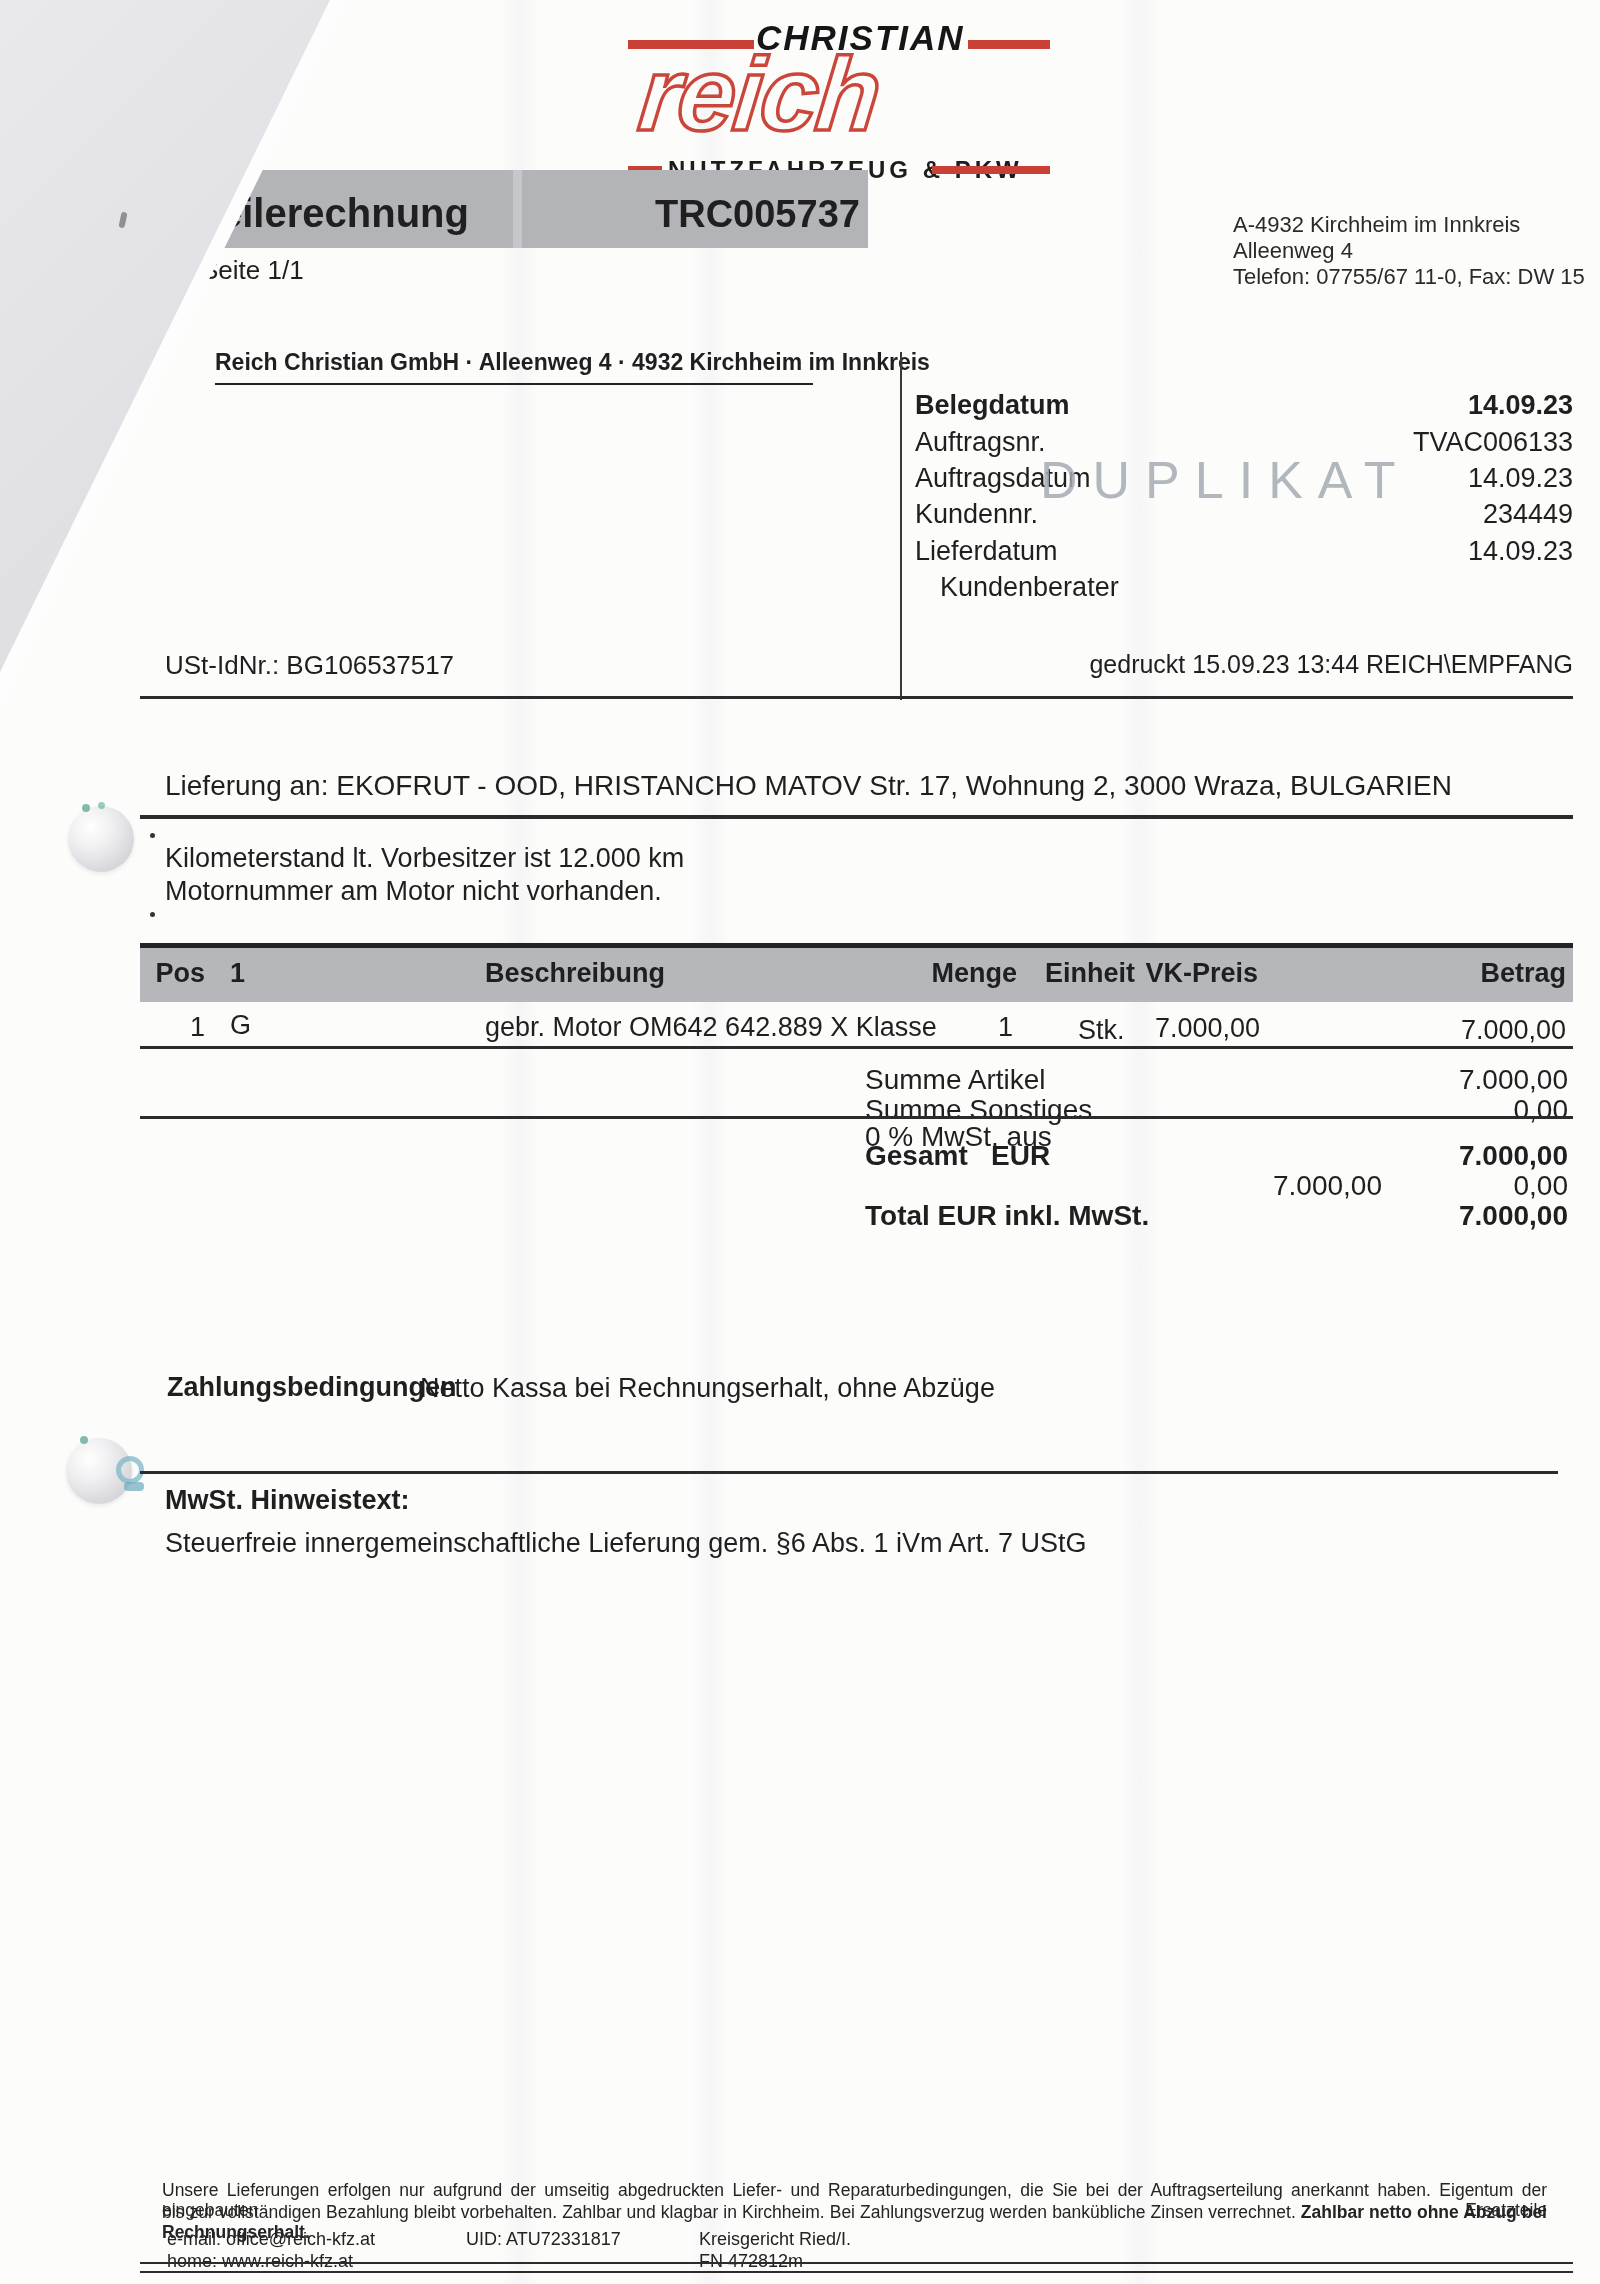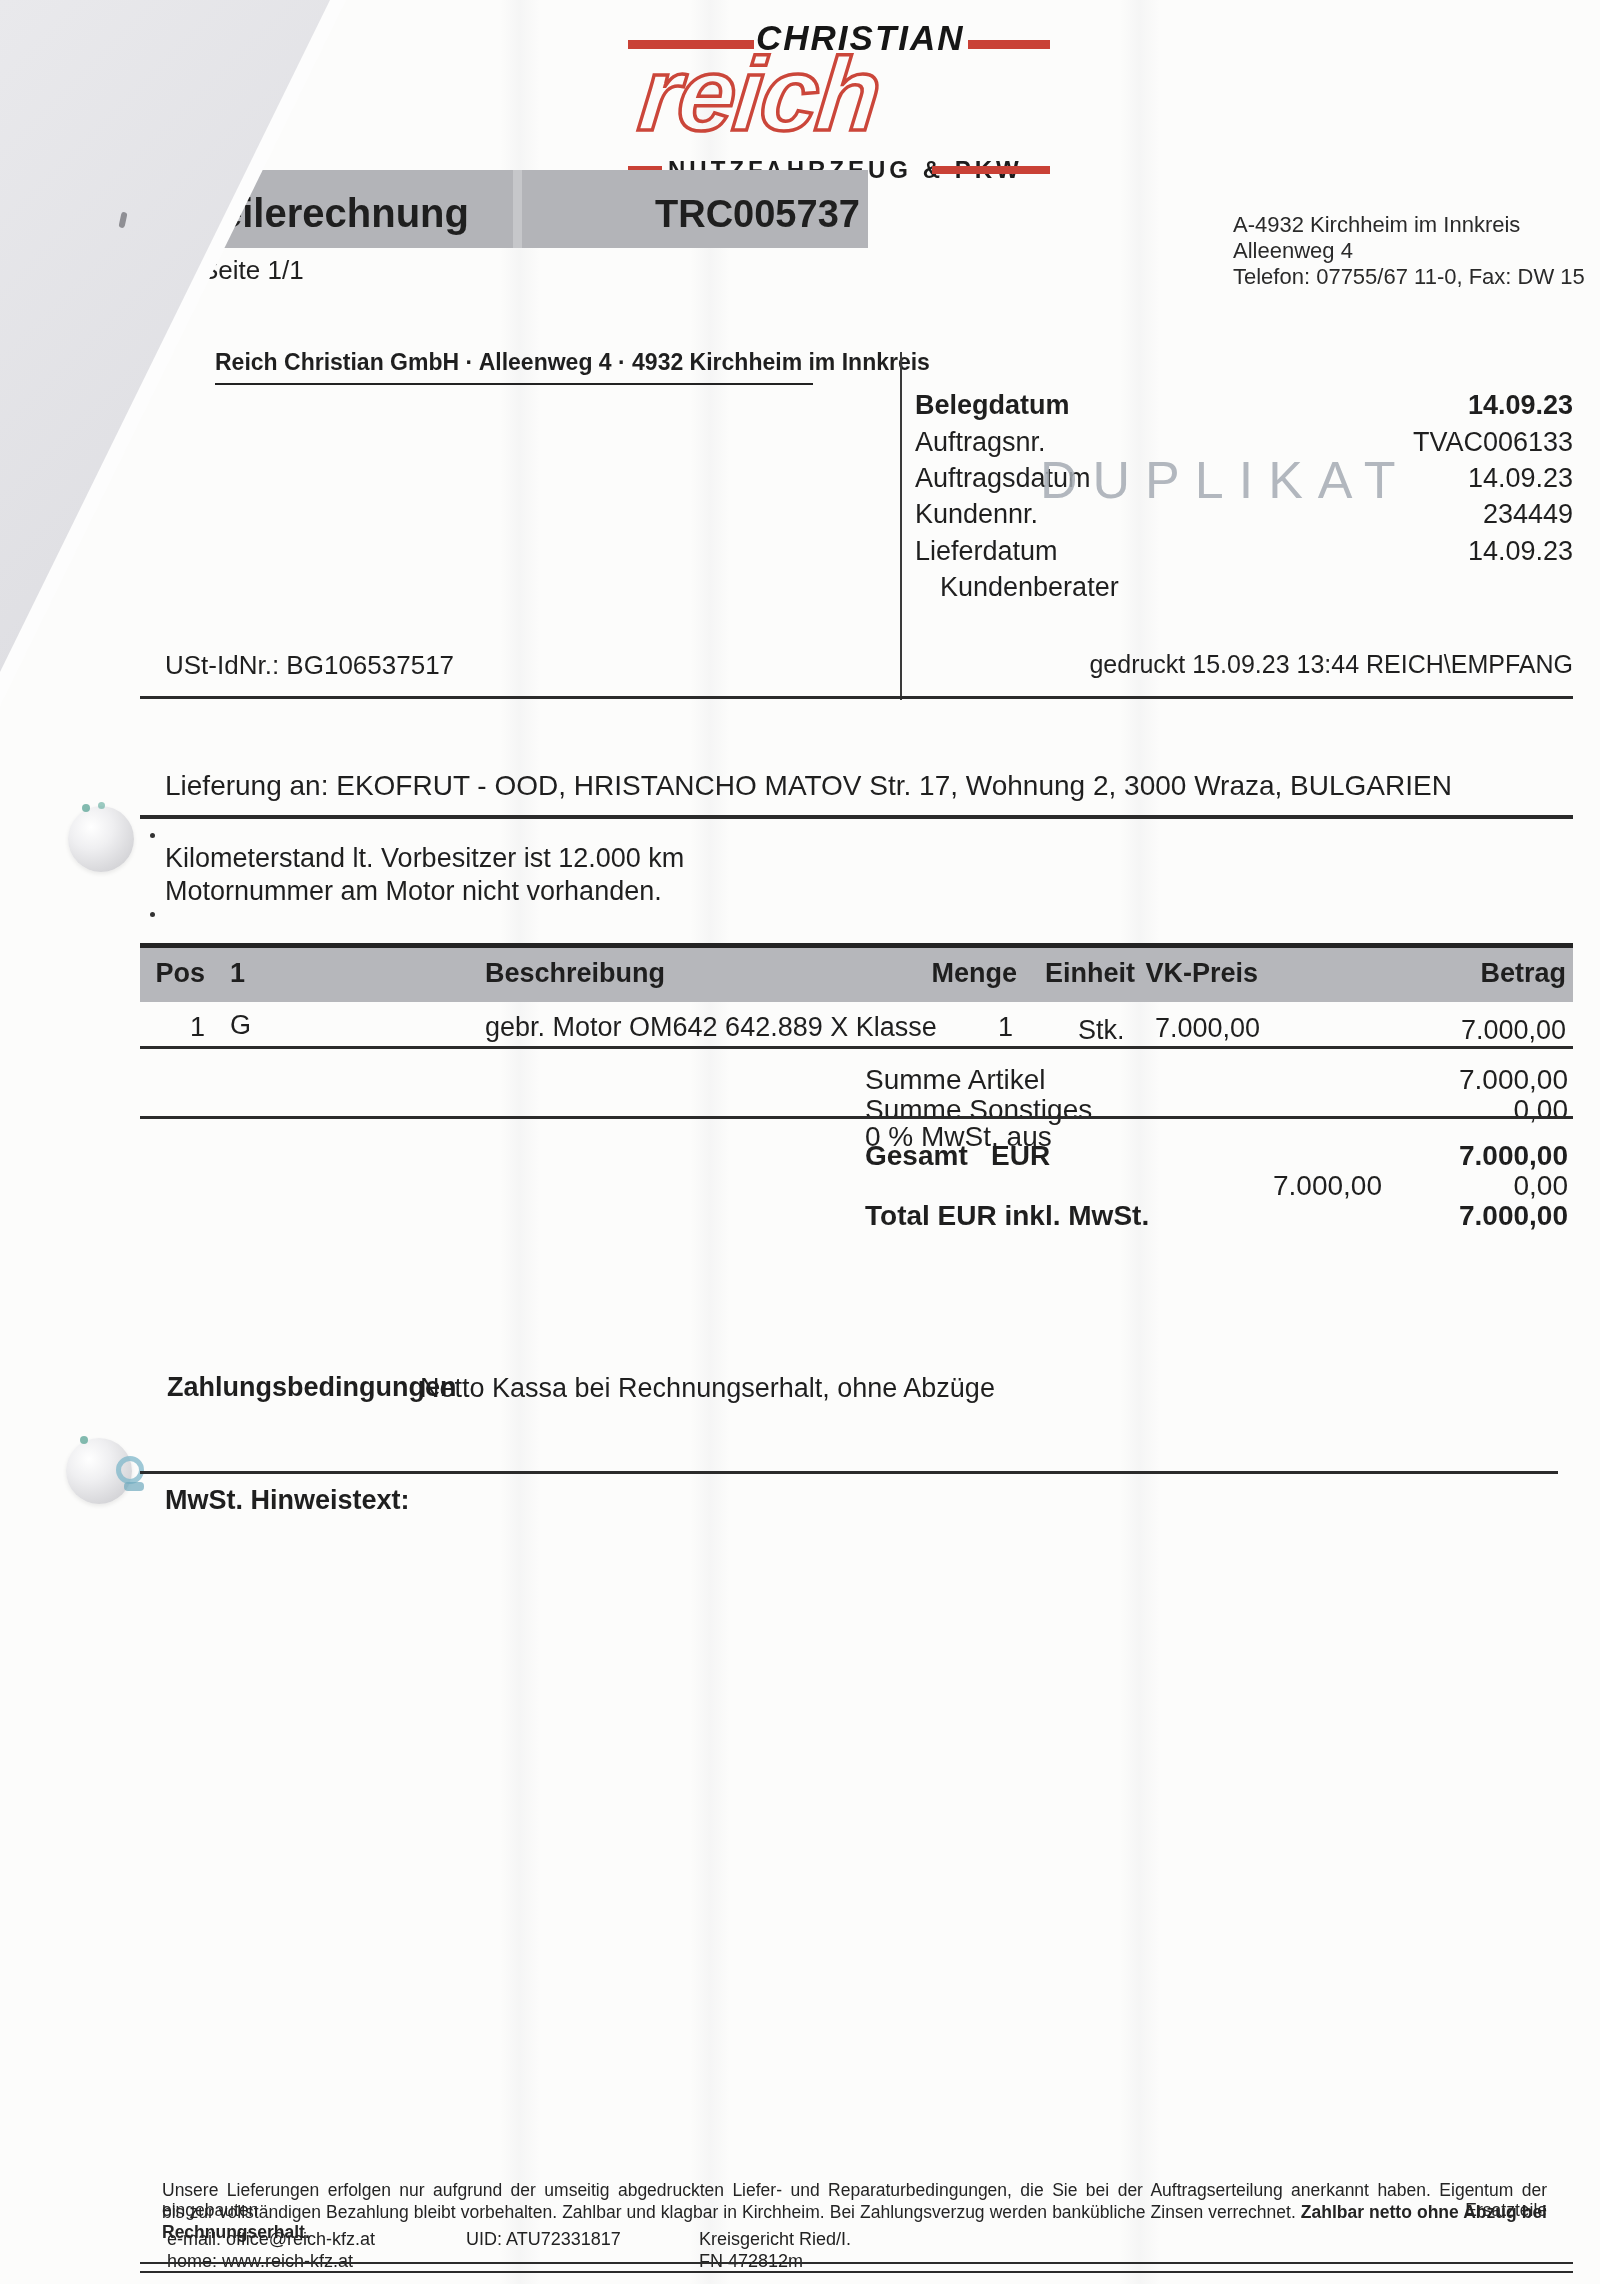--- a/index.html
+++ b/index.html
@@ -192,20 +192,21 @@
   <div class="sum-mid" style="top:1170px;">7.000,00</div>
   <div class="sum-val" style="top:1170px;">0,00</div>
   <div class="sum-label bold" style="top:1200px;">Total EUR inkl. MwSt.</div>
   <div class="sum-val bold" style="top:1200px;">7.000,00</div>
 
   <div class="abs pay-label">Zahlungsbedingungen</div>
   <div class="abs pay-text">Netto Kassa bei Rechnungserhalt, ohne Abzüge</div>
 
   <div class="abs rule" style="left:140px;top:1471px;width:1418px;height:3px;"></div>
   <div class="abs vatnote-label">MwSt. Hinweistext:</div>
+  <div class="abs vatnote-text">Steuerfreie innergemeinschaftliche Lieferung gem. §6 Abs. 1 iVm Art. 7 UStG</div>
 
   <div class="abs terms" style="top:2180px;">Unsere Lieferungen erfolgen nur aufgrund der umseitig abgedruckten Liefer- und Reparaturbedingungen, die Sie bei der Auftragserteilung anerkannt haben. Eigentum der eingebauten Ersatzteile</div>
   <div class="abs terms" style="top:2202px;">
     <span>bis zur vollständigen Bezahlung bleibt vorbehalten. Zahlbar und klagbar in Kirchheim. Bei Zahlungsverzug werden bankübliche Zinsen verrechnet. </span><span class="bold">Zahlbar netto ohne Abzug bei Rechnungserhalt.</span>
   </div>
   <div class="abs contact" style="left:167px;top:2228px;">
     <div>e-mail: office@reich-kfz.at</div>
     <div>home:  www.reich-kfz.at</div>
   </div>
   <div class="abs contact" style="left:466px;top:2228px;">UID: ATU72331817</div>

